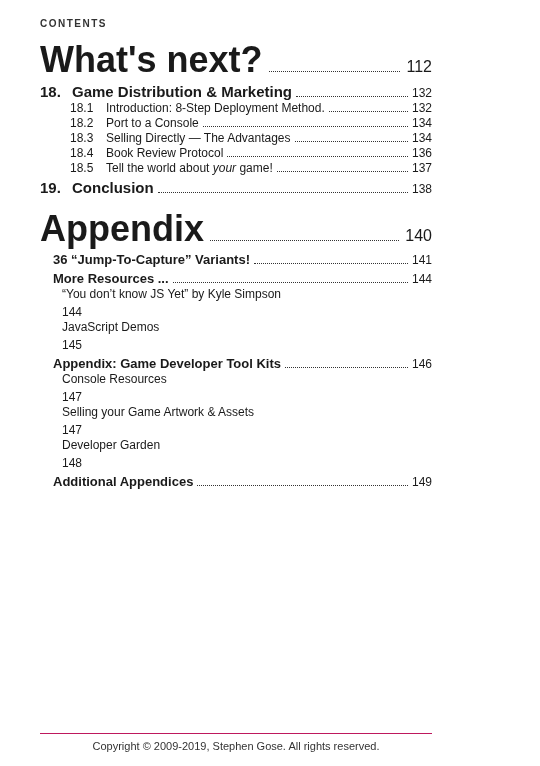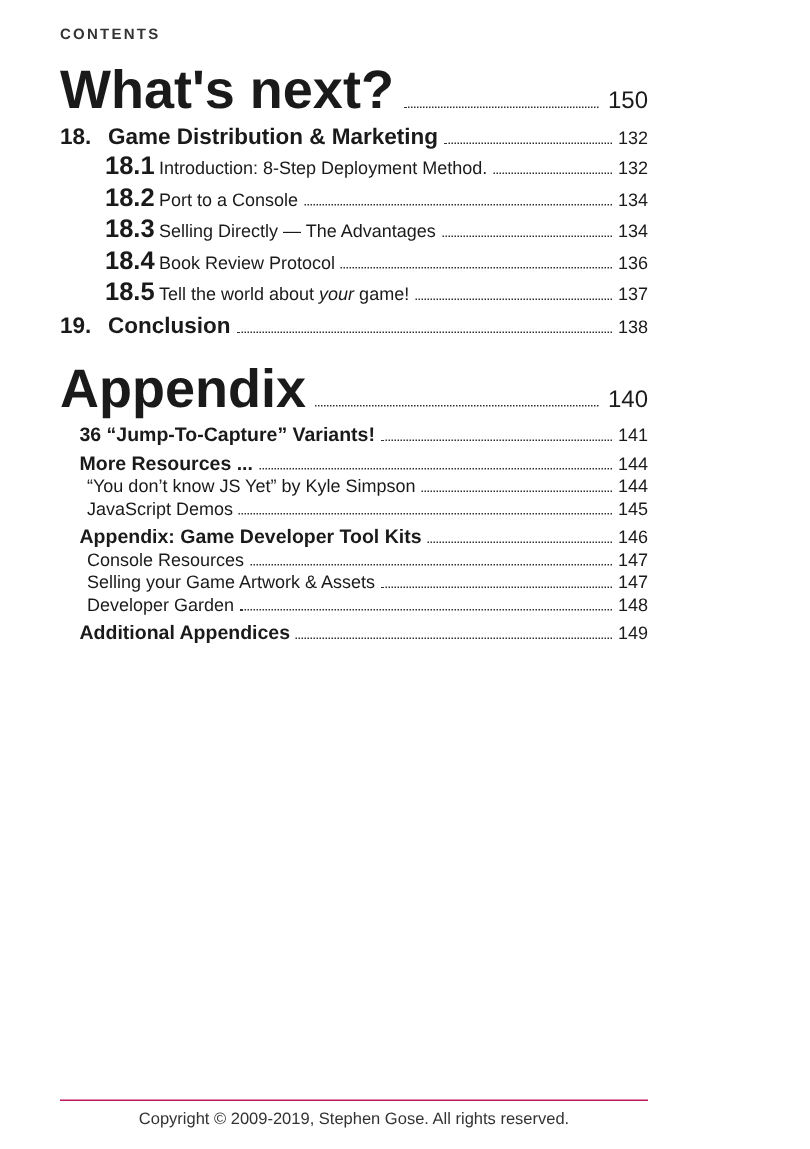--- a/index.html
+++ b/index.html
@@ -75,24 +75,23 @@
     }
 
     .sub-row {
       display: flex;
       align-items: baseline;
       margin-bottom: 1px;
       padding-left: 30px;
     }
 
     .sub-number {
-      font-size: 17px;
+      font-size: 12px;
       font-family: Arial, Helvetica, sans-serif;
       min-width: 36px;
-      font-weight: bold;
     }
 
     .sub-title {
       font-size: 12px;
       font-family: Arial, Helvetica, sans-serif;
     }
 
     .sub-title em {
       font-style: italic;
     }
@@ -121,20 +120,21 @@
 
     .bold-entry {
       font-weight: bold;
       font-size: 13px;
       font-family: Arial, Helvetica, sans-serif;
       margin-left: 13px;
     }
 
     .indent-entry {
       padding-left: 18px;
+      flex-direction: column;
     }
 
     .footer {
       position: absolute;
       bottom: 14px;
       left: 0;
       right: 0;
       text-align: center;
       font-size: 11px;
       font-family: Arial, Helvetica, sans-serif;
@@ -151,21 +151,21 @@
 </head>
 <body>
 
 <div class="page-wrapper">
 
   <div class="contents-label">CONTENTS</div>
 
   <div class="main-heading">
     <span>What's next?</span>
     <span class="dots-line"></span>
-    <span class="page-num">150</span>
+    <span class="page-num">112</span>
   </div>
 
   <div class="section-block">
     <div class="section-row">
       <span class="section-number">18.</span>
       <span class="section-title">Game Distribution &amp; Marketing</span>
       <span class="dots-flex"></span>
       <span class="page-num-small">132</span>
     </div>
 

